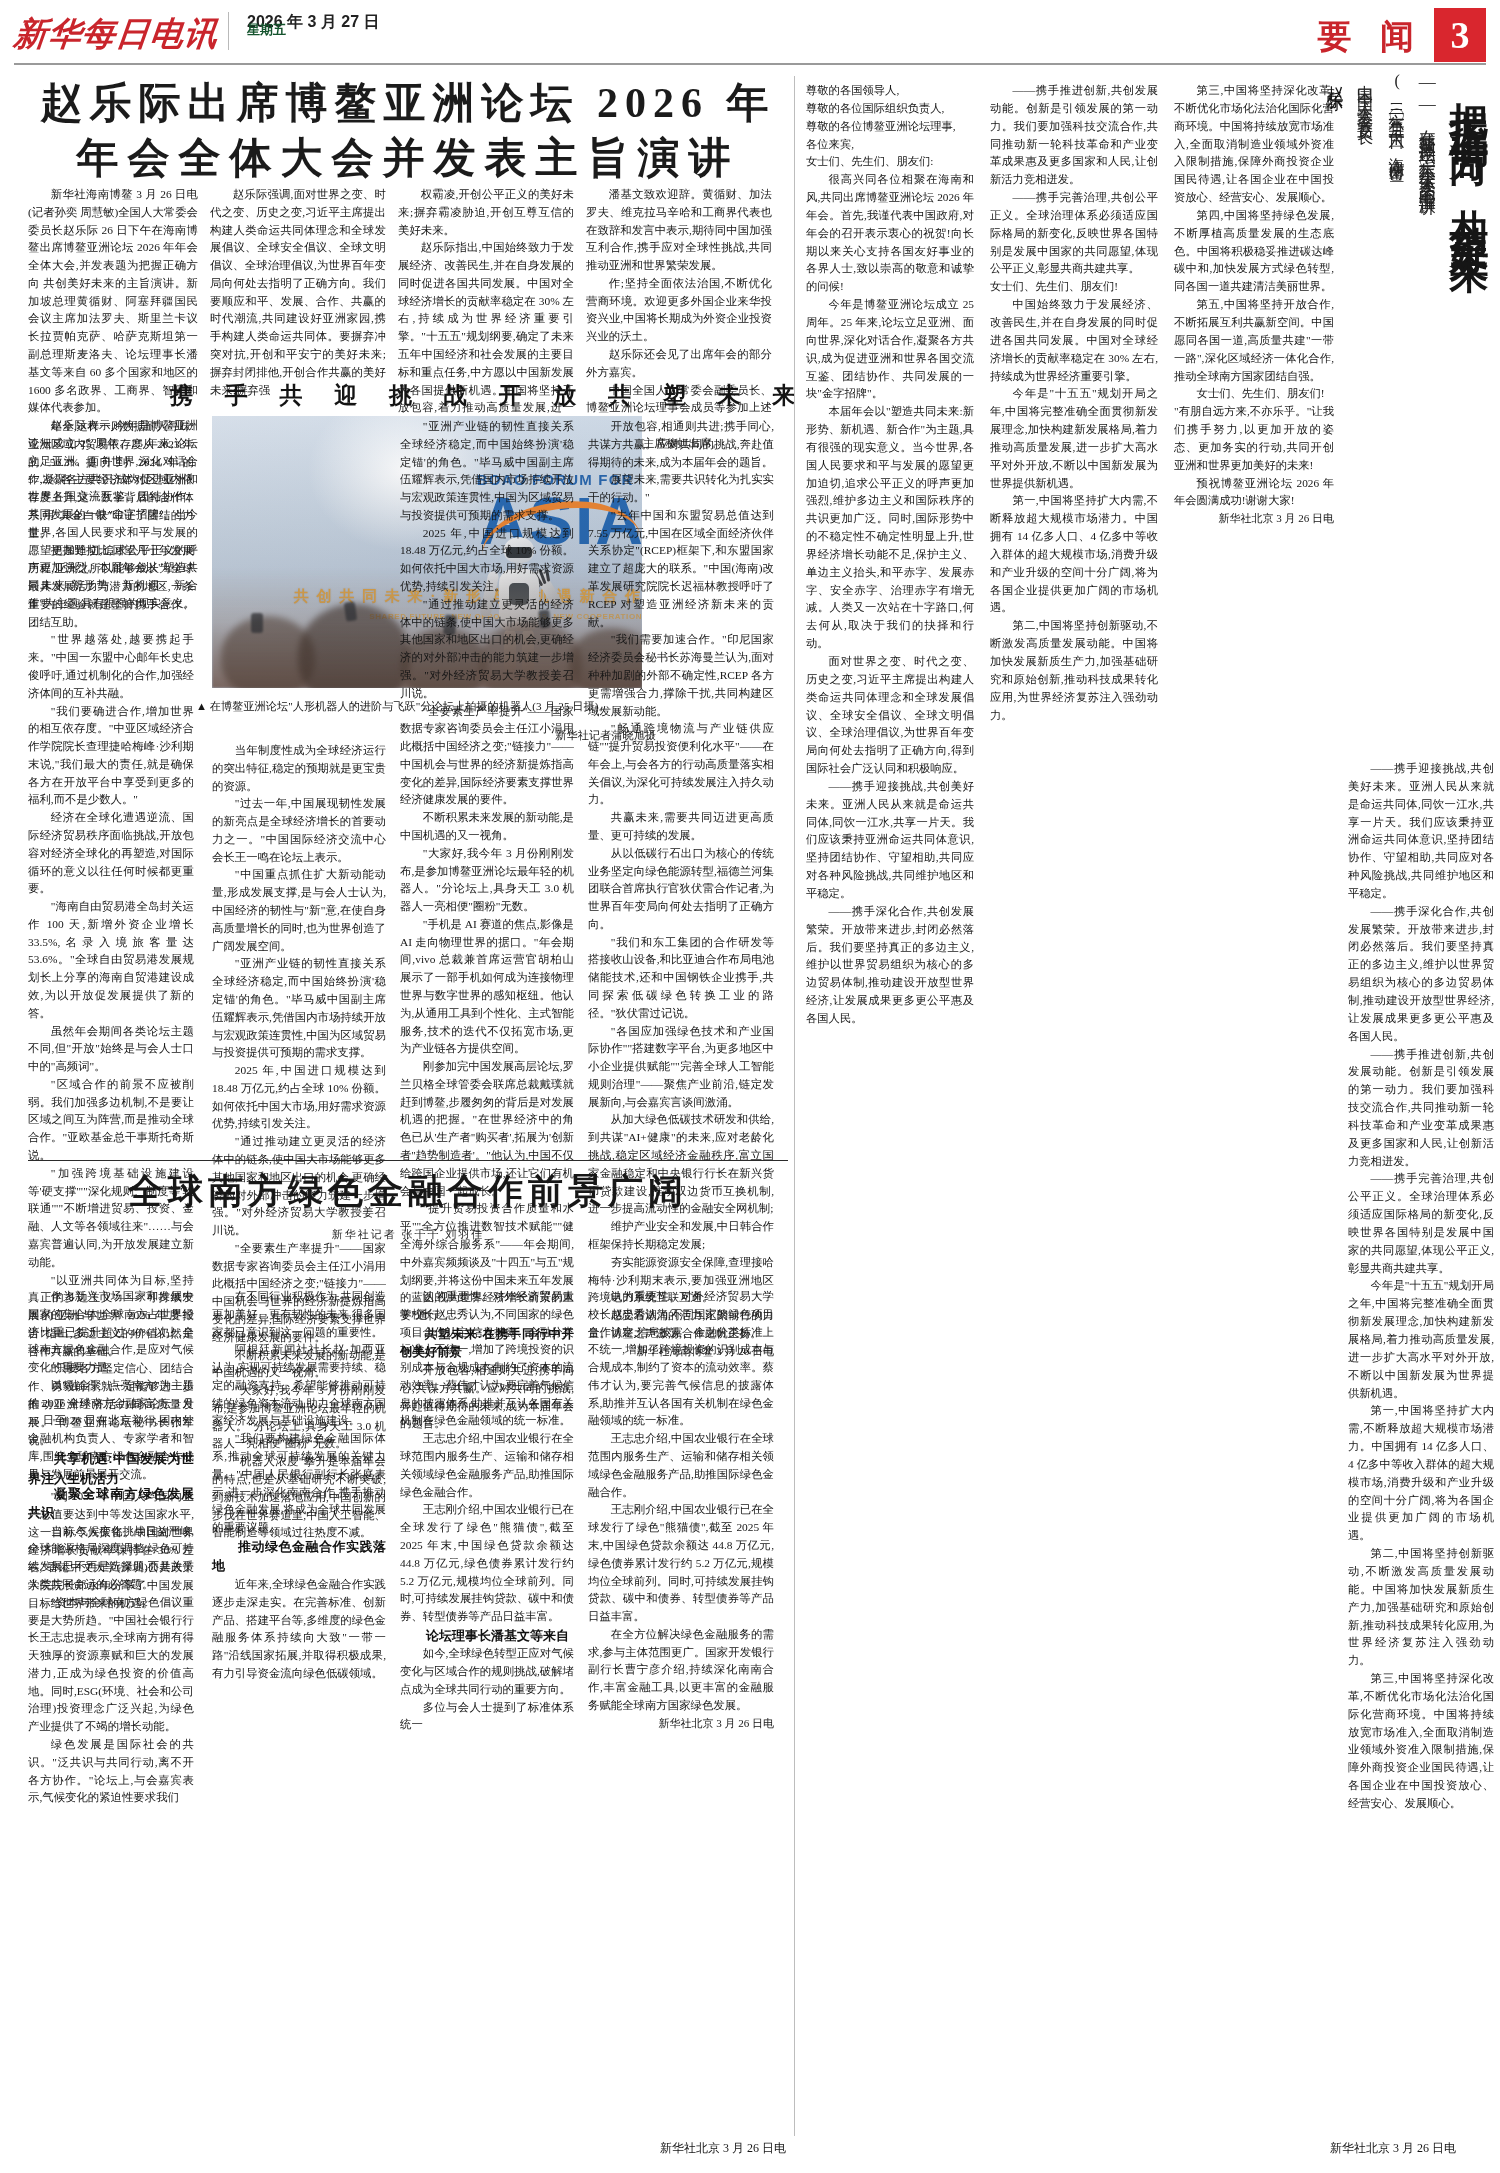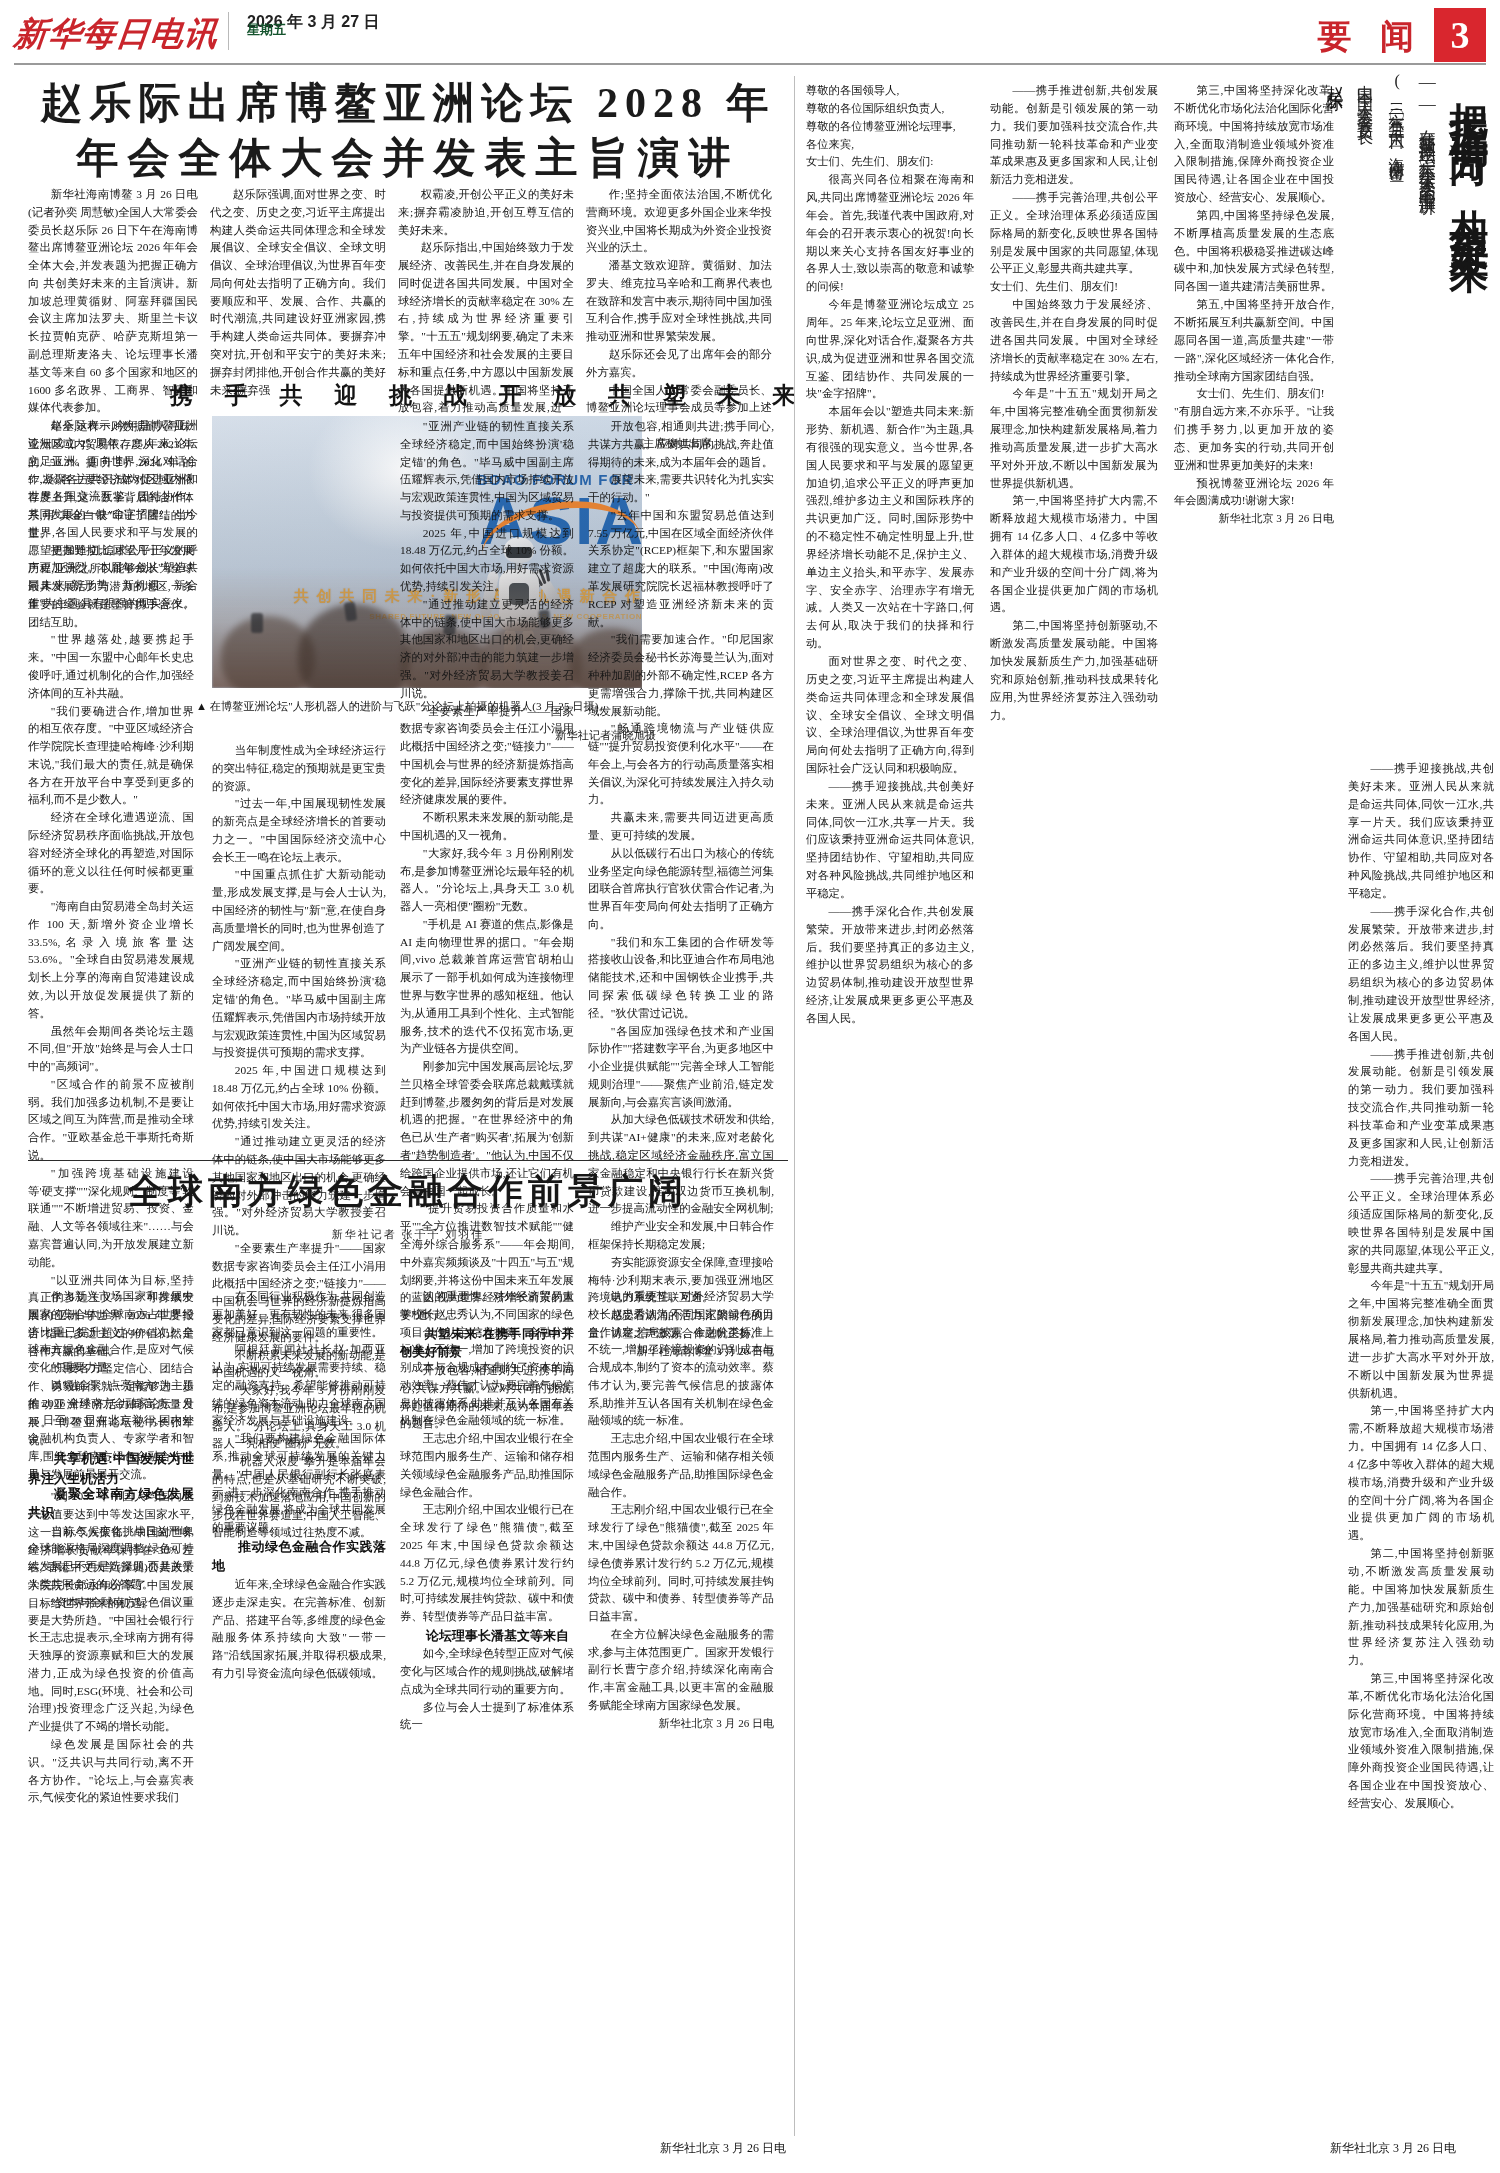--- a/index.html
+++ b/index.html
@@ -91,21 +91,21 @@
     <div class="mast-logo">新华每日电讯</div>
     <div class="mast-divider"></div>
     <div class="mast-date">2026 年 3 月 27 日</div>
     <div class="mast-weekday">星期五</div>
     <div class="mast-section">要 闻</div>
     <div class="mast-pagenum">3</div>
     <div class="mast-rule"></div>
   </div>
 
   <div class="hl-main">
-    <div class="l1">赵乐际出席博鳌亚洲论坛 2028 年</div>
+    <div class="l1">赵乐际出席博鳌亚洲论坛 2026 年</div>
     <div class="l2">年会全体大会并发表主旨演讲</div>
   </div>
 
   <div class="vert-wrap">
     <div class="v-col v-title">把握正确方向 共创美好未来</div>
     <div class="v-col v-sub">——在博鳌亚洲论坛二〇二六年年会全体大会上的主旨演讲</div>
     <div class="v-col v-sub2">(二〇二六年三月二十六日,海南博鳌)</div>
     <div class="v-col v-auth">中国全国人大常委会委员长</div>
     <div class="v-col v-name">赵乐际</div>
   </div>
@@ -115,22 +115,22 @@
     <p>赵乐际表示,今年是博鳌亚洲论坛成立 25 周年。25 年来,论坛立足亚洲、面向世界,深化对话合作,凝聚各方共识,成为促进亚洲和世界各国交流互鉴、团结协作、共同发展的一块"金字招牌"。当今世界,各国人民要求和平与发展的愿望更加迫切,追求公平正义的呼声更加强烈。本届年会以"塑造共同未来:新形势、新机遇、新合作"为主题,具有很强的现实意义。</p>
   </div>
   <div class="col" style="left:210px;top:186px;width:176px;height:180px;">
     <p>赵乐际强调,面对世界之变、时代之变、历史之变,习近平主席提出构建人类命运共同体理念和全球发展倡议、全球安全倡议、全球文明倡议、全球治理倡议,为世界百年变局向何处去指明了正确方向。我们要顺应和平、发展、合作、共赢的时代潮流,共同建设好亚洲家园,携手构建人类命运共同体。要摒弃冲突对抗,开创和平安宁的美好未来;摒弃封闭排他,开创合作共赢的美好未来;摒弃强</p>
   </div>
   <div class="col" style="left:398px;top:186px;width:176px;height:180px;">
     <p>权霸凌,开创公平正义的美好未来;摒弃霸凌胁迫,开创互尊互信的美好未来。</p>
     <p>赵乐际指出,中国始终致力于发展经济、改善民生,并在自身发展的同时促进各国共同发展。中国对全球经济增长的贡献率稳定在 30% 左右,持续成为世界经济重要引擎。"十五五"规划纲要,确定了未来五年中国经济和社会发展的主要目标和重点任务,中方愿以中国新发展为各国提供新机遇。中国将坚持开放包容,着力推动高质量发展,进一步扩大高水平对外开放,与世界各国共享机遇。中国将坚持扩大内需,不断释放超大规模市场红利;坚持创新驱动,不断激发增长动能;坚持自由贸易,不断深化对外合</p>
   </div>
   <div class="col" style="left:586px;top:186px;width:186px;height:180px;">
+    <p>潘基文致欢迎辞。黄循财、加法罗夫、维克拉马辛哈和工商界代表也在致辞和发言中表示,期待同中国加强互利合作,携手应对全球性挑战,共同推动亚洲和世界繁荣发展。</p>
     <p>作;坚持全面依法治国,不断优化营商环境。欢迎更多外国企业来华投资兴业,中国将长期成为外资企业投资兴业的沃土。</p>
-    <p>潘基文致欢迎辞。黄循财、加法罗夫、维克拉马辛哈和工商界代表也在致辞和发言中表示,期待同中国加强互利合作,携手应对全球性挑战,共同推动亚洲和世界繁荣发展。</p>
     <p>赵乐际还会见了出席年会的部分外方嘉宾。</p>
     <p>中国全国人大常委会副委员长、博鳌亚洲论坛理事会成员等参加上述活动。</p>
     <p class="noind">全国政协副主席穆虹出席。</p>
   </div>
 
   <div class="banner">携 手 共 迎 挑 战  开 放 共 塑 未 来</div>
 
   <div class="photo">
     <div class="ph-glow"></div>
     <div class="ph-board">

